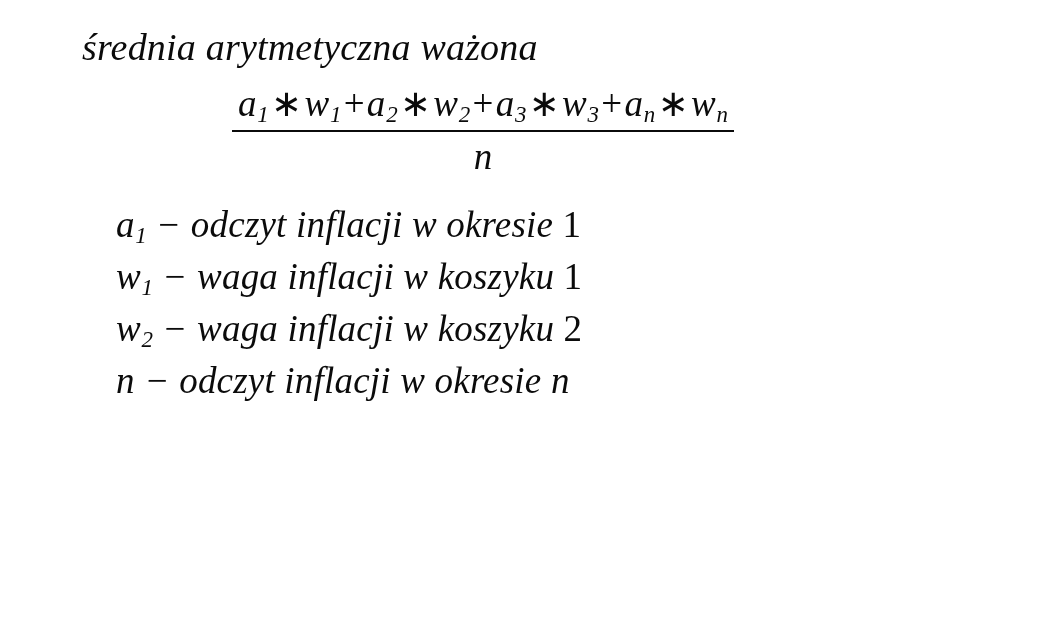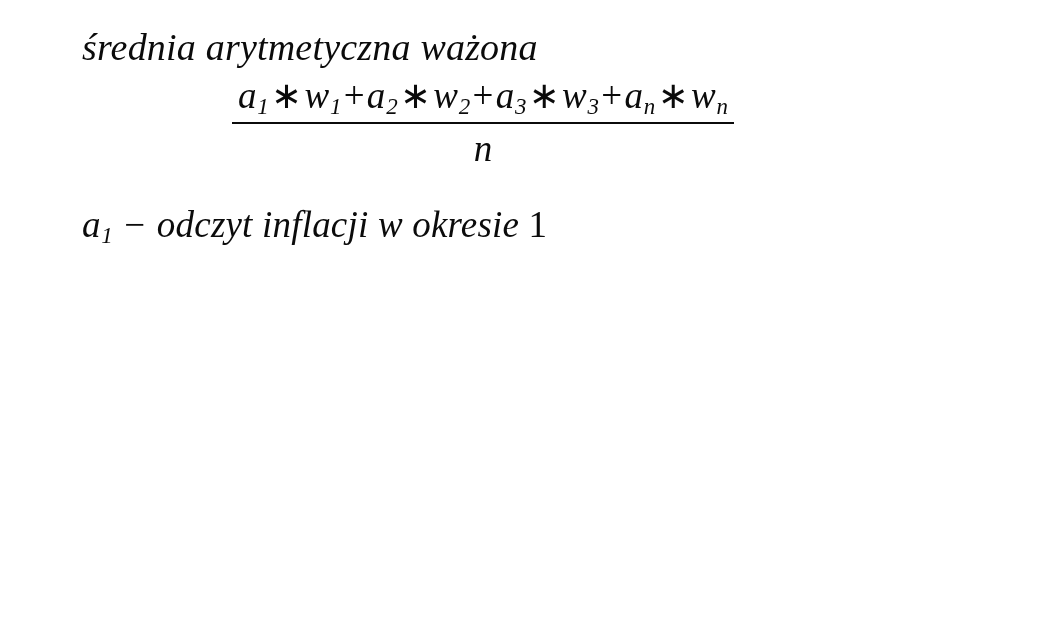--- a/index.html
+++ b/index.html
@@ -32,21 +32,21 @@
   .title-line {
     font-style: italic;
     font-size: 38px;
     line-height: 1.15;
     letter-spacing: 0.2px;
     white-space: nowrap;
   }
 
   .fraction-row {
     display: flex;
-    margin-top: 4px;
+    margin-top: 12px;
     margin-left: 140px;
   }
   .equals {
     font-size: 40px;
     font-style: italic;
     margin-right: 10px;
     line-height: 1;
     align-self: center;
     position: relative;
     top: 2px;
@@ -79,20 +79,21 @@
     left: 82px;
     top: 200px;
     width: 900px;
   }
   .def-line {
     font-size: 37px;
     font-style: italic;
     line-height: 1.33;
     white-space: nowrap;
     letter-spacing: 0.2px;
+    margin-left: 34px;
   }
   .def-line .num {
     font-style: normal;
   }
 
   sub {
     font-size: 0.62em;
     font-style: italic;
     vertical-align: -0.28em;
     margin-left: 0.5px;
@@ -130,18 +131,36 @@
 
     <div class="def-line">
       <span class="var">a</span><sub>1</sub>
       <span class="op">−</span>
       <span>odczyt inflacji w okresie</span>
       <span class="num">1</span>
     </div>
 
 
 
+    <div class="def-line">
+      <span class="var">w</span><sub>1</sub>
+      <span class="op">−</span>
+      <span>waga inflacji w koszyku</span>
+      <span class="num">1</span>
+    </div>
+
+    <div class="def-line">
+      <span class="var">w</span><sub>2</sub>
+      <span class="op">−</span>
+      <span>waga inflacji w koszyku</span>
+      <span class="num">2</span>
+    </div>
 
 
-
+    <div class="def-line">
+      <span class="var">n</span><sub></sub>
+      <span class="op">−</span>
+      <span>odczyt inflacji w okresie</span>
+      <span class="var">n</span>
+    </div>
 
   </div>
 </div>
 
 </body></html>

